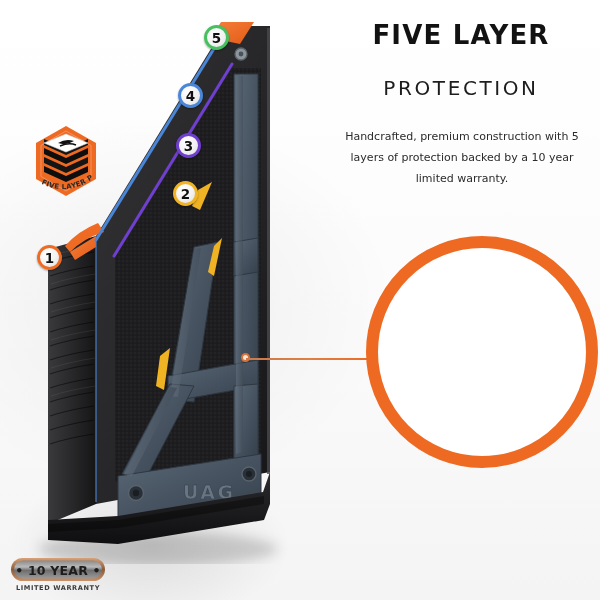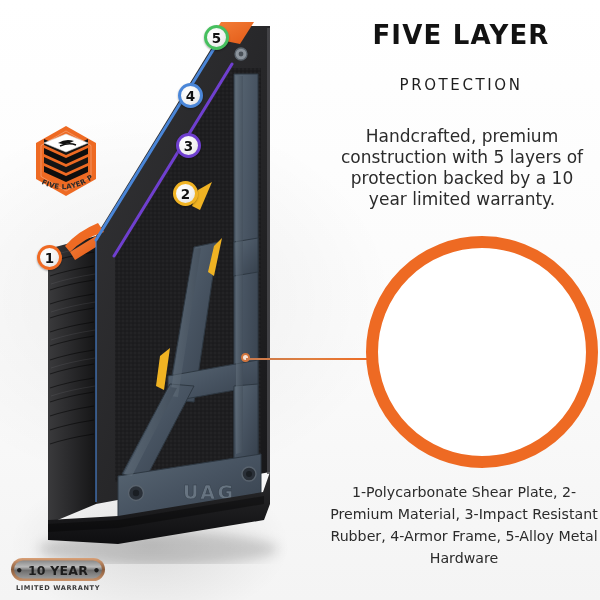--- a/index.html
+++ b/index.html
@@ -26,27 +26,27 @@
   .headline{
     position:absolute;left:330px;top:22px;width:262px;
     text-align:center;
     font-size:26px;letter-spacing:1.2px;font-weight:700;
     color:#121212;line-height:1;
     white-space:nowrap;
   }
   .subhead{
     position:absolute;left:330px;top:76px;width:262px;
     text-align:center;
-    font-size:15px;letter-spacing:2.6px;font-weight:400;
+    font-size:20px;letter-spacing:2.6px;font-weight:400;
     color:#1d1d1d;
   }
   .blurb{
     position:absolute;left:340px;top:126px;width:244px;
     text-align:center;
-    font-size:17px;line-height:21px;color:#2b2b2b;
+    font-size:11px;line-height:21px;color:#2b2b2b;
   }
   .caption{
     position:absolute;left:330px;top:481px;width:268px;
     text-align:center;
     font-size:14.2px;line-height:22px;color:#2b2b2b;
   }
 
   
   .mag-wrap{position:absolute;left:366px;top:236px;width:232px;height:232px;}
   .mag-ring{
@@ -309,21 +309,20 @@
         <path d="M104,142 L126,142 L126,152 L118,152 L118,168 L110,168 L110,152 L104,152 Z" fill="#3f8fe0" stroke="#111" stroke-width="1.6"></path>
         <rect x="104" y="168" width="22" height="12" fill="#ee6a23" stroke="#111" stroke-width="1.4"></rect>
       </svg>
     </div>
     <div class="mag-ring"></div>
   </div>
 
   <div class="headline">FIVE LAYER</div>
   <div class="subhead">PROTECTION</div>
   <div class="blurb">Handcrafted, premium construction with 5 layers of protection backed by a 10 year limited warranty.</div>
-  <div class="caption">1-Polycarbonate Shear Plate, 2-Premium Material, 3-Impact Resistant Rubber, 4-Armor Frame, 5-Alloy Metal Hardware</div>
 
   <div class="warranty-badge">
     <svg width="96" height="38" viewBox="0 0 96 38" xmlns="http://www.w3.org/2000/svg">
       <defs>
         <linearGradient id="gMetal" x1="0" y1="0" x2="0" y2="1">
           <stop offset="0%" stop-color="#8a8a8a"></stop>
           <stop offset="35%" stop-color="#b9b9b9"></stop>
           <stop offset="55%" stop-color="#6e6e6e"></stop>
           <stop offset="100%" stop-color="#9a9a9a"></stop>
         </linearGradient>

